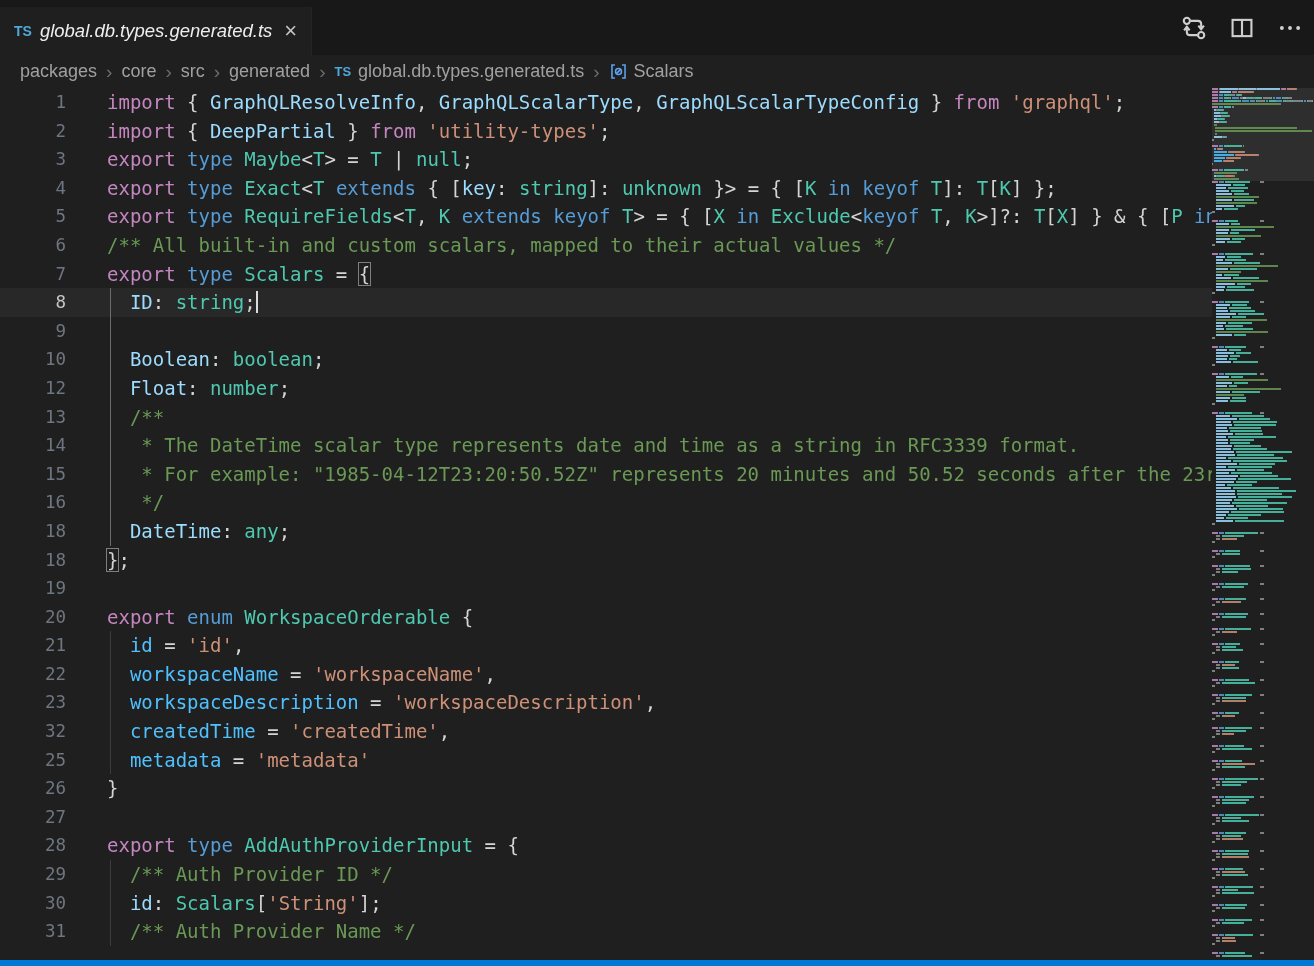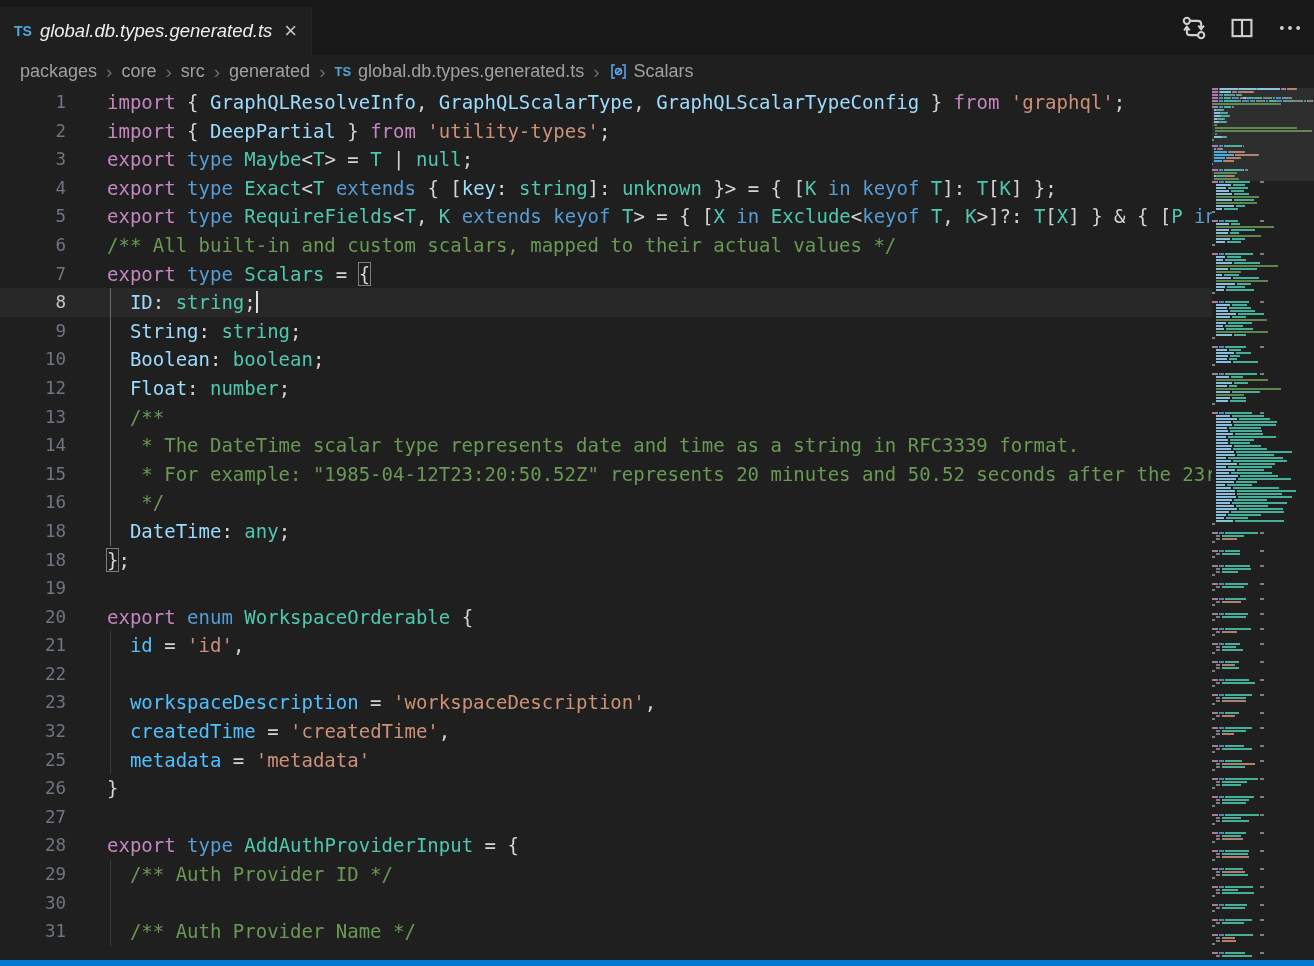--- a/index.html
+++ b/index.html
@@ -163,41 +163,41 @@
   <div class="editor">
     <div class="code" id="code">
         <div class="line"><span class="ln">1</span><span class="txt"><span class="tk-kw">import</span><span class="tk-pl"> { </span><span class="tk-var">GraphQLResolveInfo</span><span class="tk-pl">, </span><span class="tk-var">GraphQLScalarType</span><span class="tk-pl">, </span><span class="tk-var">GraphQLScalarTypeConfig</span><span class="tk-pl"> } </span><span class="tk-kw">from</span><span class="tk-pl"> </span><span class="tk-str">'graphql'</span><span class="tk-pl">;</span></span></div>
         <div class="line"><span class="ln">2</span><span class="txt"><span class="tk-kw">import</span><span class="tk-pl"> { </span><span class="tk-var">DeepPartial</span><span class="tk-pl"> } </span><span class="tk-kw">from</span><span class="tk-pl"> </span><span class="tk-str">'utility-types'</span><span class="tk-pl">;</span></span></div>
         <div class="line"><span class="ln">3</span><span class="txt"><span class="tk-kw">export</span><span class="tk-pl"> </span><span class="tk-kw2">type</span><span class="tk-pl"> </span><span class="tk-type">Maybe</span><span class="tk-pl">&lt;</span><span class="tk-type">T</span><span class="tk-pl">&gt; = </span><span class="tk-type">T</span><span class="tk-pl"> | </span><span class="tk-type">null</span><span class="tk-pl">;</span></span></div>
         <div class="line"><span class="ln">4</span><span class="txt"><span class="tk-kw">export</span><span class="tk-pl"> </span><span class="tk-kw2">type</span><span class="tk-pl"> </span><span class="tk-type">Exact</span><span class="tk-pl">&lt;</span><span class="tk-type">T</span><span class="tk-pl"> </span><span class="tk-kw2">extends</span><span class="tk-pl"> { [</span><span class="tk-var">key</span><span class="tk-pl">: </span><span class="tk-type">string</span><span class="tk-pl">]: </span><span class="tk-type">unknown</span><span class="tk-pl"> }&gt; = { [</span><span class="tk-type">K</span><span class="tk-pl"> </span><span class="tk-kw2">in</span><span class="tk-pl"> </span><span class="tk-kw2">keyof</span><span class="tk-pl"> </span><span class="tk-type">T</span><span class="tk-pl">]: </span><span class="tk-type">T</span><span class="tk-pl">[</span><span class="tk-type">K</span><span class="tk-pl">] };</span></span></div>
         <div class="line"><span class="ln">5</span><span class="txt"><span class="tk-kw">export</span><span class="tk-pl"> </span><span class="tk-kw2">type</span><span class="tk-pl"> </span><span class="tk-type">RequireFields</span><span class="tk-pl">&lt;</span><span class="tk-type">T</span><span class="tk-pl">, </span><span class="tk-type">K</span><span class="tk-pl"> </span><span class="tk-kw2">extends</span><span class="tk-pl"> </span><span class="tk-kw2">keyof</span><span class="tk-pl"> </span><span class="tk-type">T</span><span class="tk-pl">&gt; = { [</span><span class="tk-type">X</span><span class="tk-pl"> </span><span class="tk-kw2">in</span><span class="tk-pl"> </span><span class="tk-type">Exclude</span><span class="tk-pl">&lt;</span><span class="tk-kw2">keyof</span><span class="tk-pl"> </span><span class="tk-type">T</span><span class="tk-pl">, </span><span class="tk-type">K</span><span class="tk-pl">&gt;]?: </span><span class="tk-type">T</span><span class="tk-pl">[</span><span class="tk-type">X</span><span class="tk-pl">] } &amp; { [</span><span class="tk-type">P</span><span class="tk-pl"> </span><span class="tk-kw2">in</span></span></div>
         <div class="line"><span class="ln">6</span><span class="txt"><span class="tk-com">/** All built-in and custom scalars, mapped to their actual values */</span></span></div>
         <div class="line"><span class="ln">7</span><span class="txt"><span class="tk-kw">export</span><span class="tk-pl"> </span><span class="tk-kw2">type</span><span class="tk-pl"> </span><span class="tk-type">Scalars</span><span class="tk-pl"> = </span><span class="tk-pl tk-box">{</span></span></div>
         <div class="line current"><span class="ln">8</span><span class="guide active"></span><span class="txt"><span class="tk-pl">  </span><span class="tk-var">ID</span><span class="tk-pl">: </span><span class="tk-type">string</span><span class="tk-pl">;</span><span class="cursor"></span></span></div>
-        <div class="line"><span class="ln">9</span><span class="guide active"></span><span class="txt"><span class="tk-pl">  </span><span class="tk-var">String</span><span class="tk-pl">: </span><span class="tk-type">string</span><span class="tk-pl">;</span></span></div>
+        <div class="line"><span class="ln">9</span><span class="guide active"></span></div>
         <div class="line"><span class="ln">10</span><span class="guide active"></span><span class="txt"><span class="tk-pl">  </span><span class="tk-var">Boolean</span><span class="tk-pl">: </span><span class="tk-type">boolean</span><span class="tk-pl">;</span></span></div>
         <div class="line"><span class="ln">12</span><span class="guide active"></span><span class="txt"><span class="tk-pl">  </span><span class="tk-var">Float</span><span class="tk-pl">: </span><span class="tk-type">number</span><span class="tk-pl">;</span></span></div>
         <div class="line"><span class="ln">13</span><span class="guide active"></span><span class="txt"><span class="tk-com">  /**</span></span></div>
         <div class="line"><span class="ln">14</span><span class="guide active"></span><span class="txt"><span class="tk-com">   * The DateTime scalar type represents date and time as a string in RFC3339 format.</span></span></div>
         <div class="line"><span class="ln">15</span><span class="guide active"></span><span class="txt"><span class="tk-com">   * For example: "1985-04-12T23:20:50.52Z" represents 20 minutes and 50.52 seconds after the 23rd hour of April 12th, 1985 in UTC.</span></span></div>
         <div class="line"><span class="ln">16</span><span class="guide active"></span><span class="txt"><span class="tk-com">   */</span></span></div>
         <div class="line"><span class="ln">18</span><span class="guide active"></span><span class="txt"><span class="tk-pl">  </span><span class="tk-var">DateTime</span><span class="tk-pl">: </span><span class="tk-type">any</span><span class="tk-pl">;</span></span></div>
         <div class="line"><span class="ln">18</span><span class="txt"><span class="tk-pl tk-box">}</span><span class="tk-pl">;</span></span></div>
         <div class="line"><span class="ln">19</span><span class="txt"></span></div>
         <div class="line"><span class="ln">20</span><span class="txt"><span class="tk-kw">export</span><span class="tk-pl"> </span><span class="tk-kw2">enum</span><span class="tk-pl"> </span><span class="tk-type">WorkspaceOrderable</span><span class="tk-pl"> {</span></span></div>
         <div class="line"><span class="ln">21</span><span class="guide "></span><span class="txt"><span class="tk-pl">  </span><span class="tk-enum">id</span><span class="tk-pl"> = </span><span class="tk-str">'id'</span><span class="tk-pl">,</span></span></div>
-        <div class="line"><span class="ln">22</span><span class="guide "></span></div>
+        <div class="line"><span class="ln">22</span><span class="guide "></span><span class="txt"><span class="tk-pl">  </span><span class="tk-enum">workspaceName</span><span class="tk-pl"> = </span><span class="tk-str">'workspaceName'</span><span class="tk-pl">,</span></span></div>
         <div class="line"><span class="ln">23</span><span class="guide "></span><span class="txt"><span class="tk-pl">  </span><span class="tk-enum">workspaceDescription</span><span class="tk-pl"> = </span><span class="tk-str">'workspaceDescription'</span><span class="tk-pl">,</span></span></div>
         <div class="line"><span class="ln">32</span><span class="guide "></span><span class="txt"><span class="tk-pl">  </span><span class="tk-enum">createdTime</span><span class="tk-pl"> = </span><span class="tk-str">'createdTime'</span><span class="tk-pl">,</span></span></div>
         <div class="line"><span class="ln">25</span><span class="guide "></span><span class="txt"><span class="tk-pl">  </span><span class="tk-enum">metadata</span><span class="tk-pl"> = </span><span class="tk-str">'metadata'</span></span></div>
         <div class="line"><span class="ln">26</span><span class="txt"><span class="tk-pl">}</span></span></div>
         <div class="line"><span class="ln">27</span><span class="txt"></span></div>
         <div class="line"><span class="ln">28</span><span class="txt"><span class="tk-kw">export</span><span class="tk-pl"> </span><span class="tk-kw2">type</span><span class="tk-pl"> </span><span class="tk-type">AddAuthProviderInput</span><span class="tk-pl"> = {</span></span></div>
         <div class="line"><span class="ln">29</span><span class="guide "></span><span class="txt"><span class="tk-com">  /** Auth Provider ID */</span></span></div>
-        <div class="line"><span class="ln">30</span><span class="guide "></span></div>
+        <div class="line"><span class="ln">30</span><span class="guide "></span><span class="txt"><span class="tk-pl">  </span><span class="tk-var">id</span><span class="tk-pl">: </span><span class="tk-type">Scalars</span><span class="tk-pl">[</span><span class="tk-str">'String'</span><span class="tk-pl">];</span></span></div>
         <div class="line"><span class="ln">31</span><span class="guide "></span><span class="txt"><span class="tk-com">  /** Auth Provider Name */</span></span></div>
       </div>
     <div class="minimap" id="minimap">
       <div class="minimap-slider" id="minimap-slider" style="height: 93px;"></div>
     <div class="bar" style="top: 0px; left: 0px; width: 6px; background: rgb(197, 134, 192);"></div>
         <div class="bar" style="top: 0px; left: 7px; width: 1px; background: rgb(143, 143, 143);"></div>
         <div class="bar" style="top: 0px; left: 8px; width: 18px; background: rgb(156, 220, 254);"></div>
         <div class="bar" style="top: 0px; left: 26px; width: 1px; background: rgb(143, 143, 143);"></div>
         <div class="bar" style="top: 0px; left: 27px; width: 17px; background: rgb(156, 220, 254);"></div>
         <div class="bar" style="top: 0px; left: 44px; width: 1px; background: rgb(143, 143, 143);"></div>

